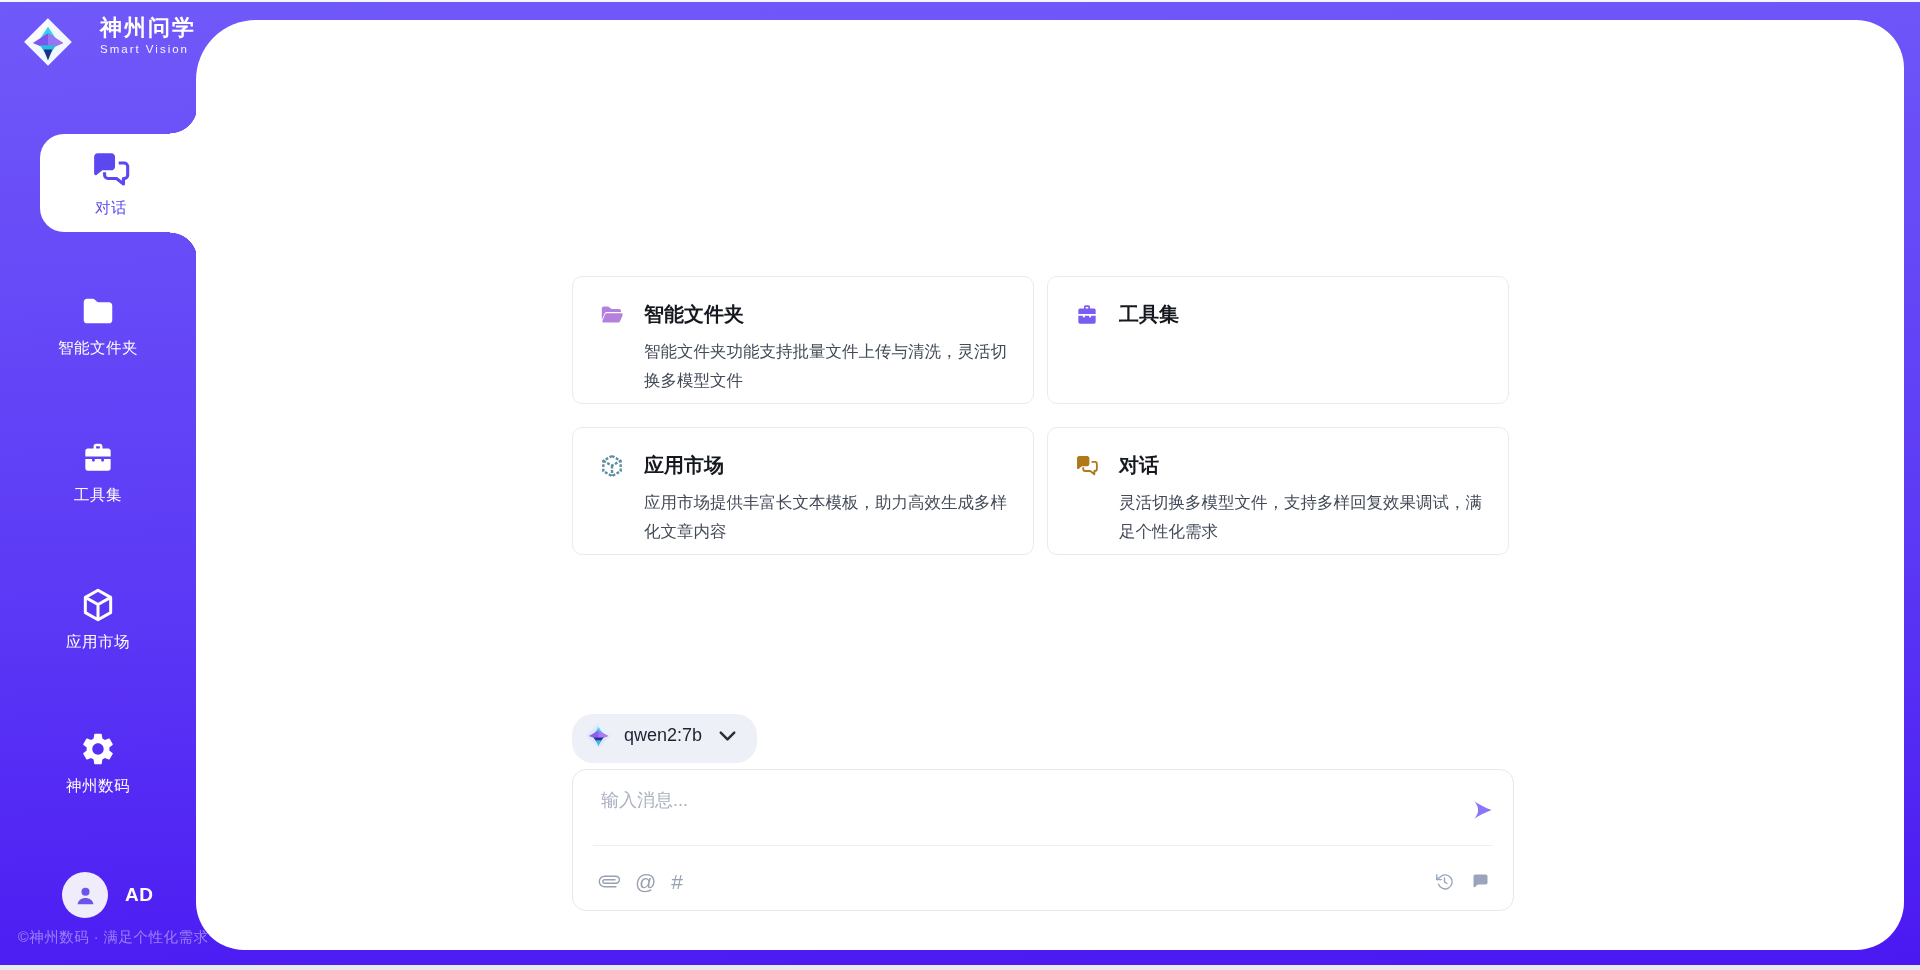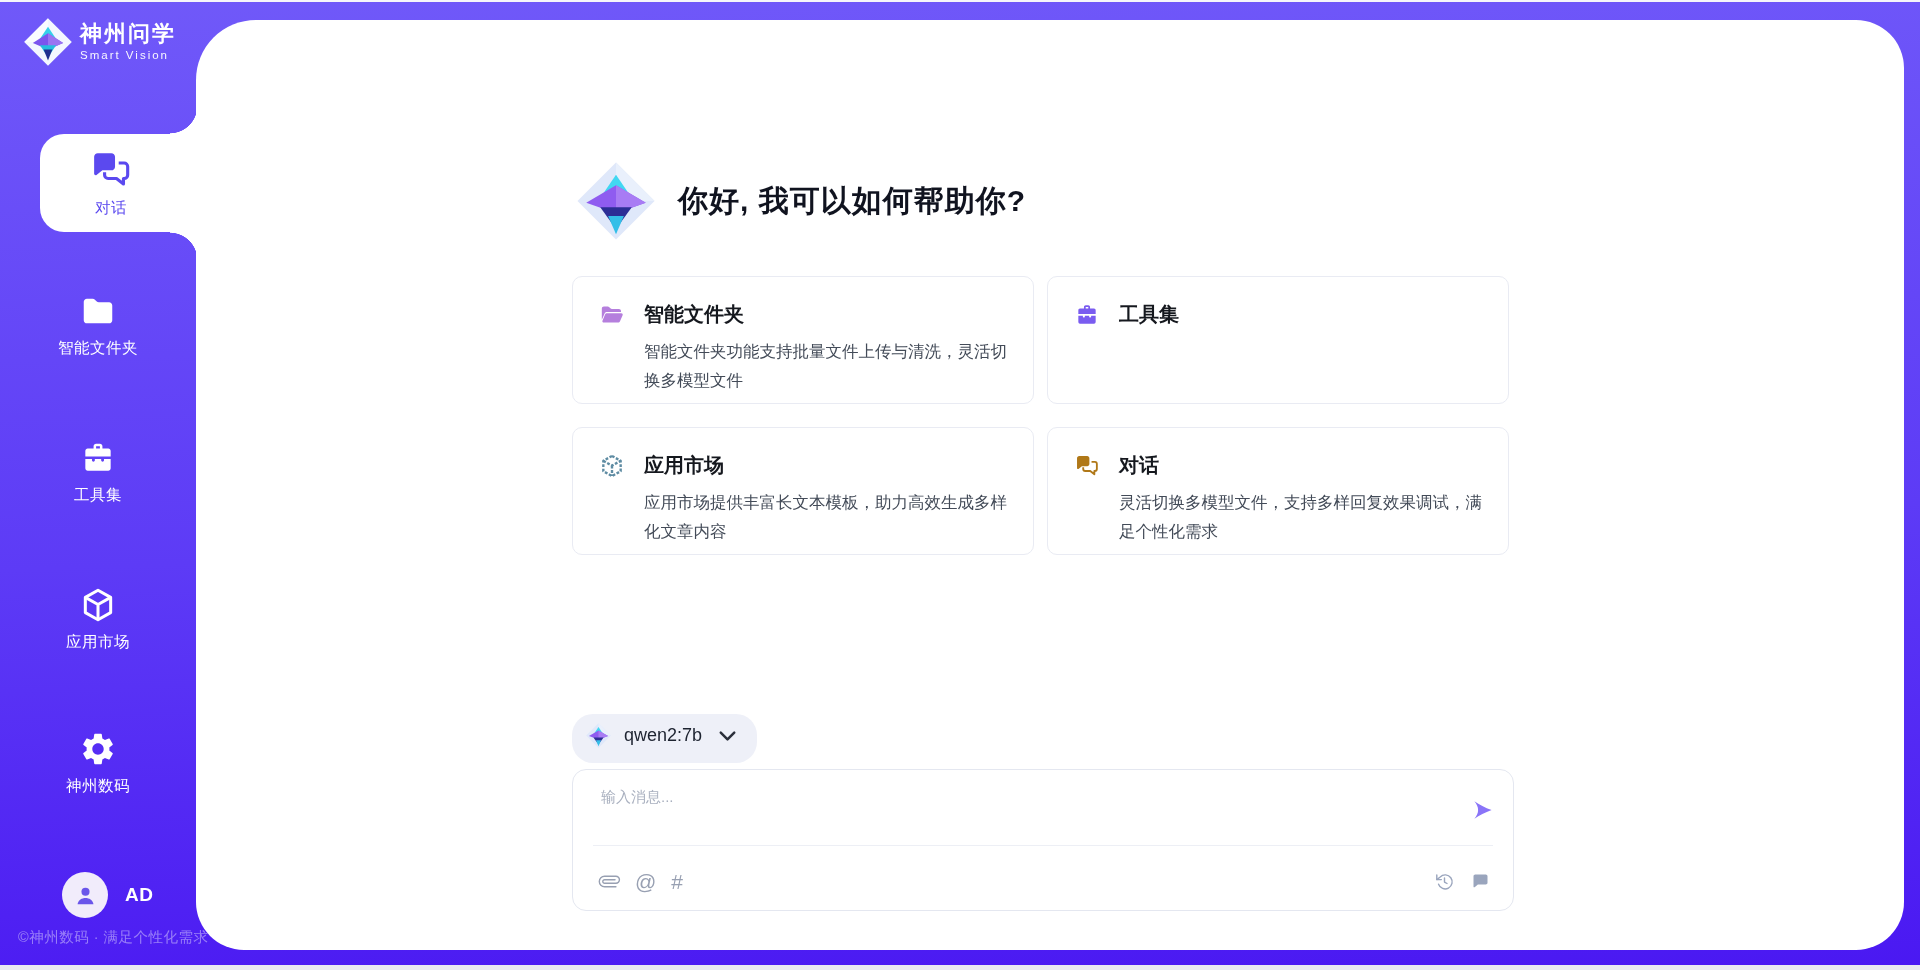--- a/index.html
+++ b/index.html
@@ -7,21 +7,21 @@
   .page{position:relative;width:1920px;height:970px;overflow:hidden;
         background:linear-gradient(178deg,#7059f9 0%,#5d3bf6 55%,#4a18f2 100%);}
   .top-strip{position:absolute;top:0;left:0;right:0;height:2px;background:#f6f6fa;z-index:6;}
   .bottom-strip{position:absolute;bottom:0;left:0;right:0;height:5px;background:#e9e9f1;z-index:6;}
 
   
   .main{position:absolute;left:196px;top:20px;right:16px;bottom:20px;background:#fff;
         border-radius:60px 48px 48px 48px;z-index:1;}
 
   
-  .brand{position:absolute;left:22px;top:16px;display:flex;align-items:center;gap:6px;color:#fff;z-index:3;}
+  .brand{position:absolute;left:22px;top:16px;display:flex;align-items:flex-start;gap:26px;color:#fff;z-index:3;}
   .brand .logo{width:52px;height:52px;display:block;}
   .brand-text{display:flex;flex-direction:column;line-height:1.1;}
   .brand-name{font-size:22px;font-weight:bold;letter-spacing:2px;}
   .brand-sub{font-size:11.5px;letter-spacing:2px;margin-top:3px;opacity:.95;}
 
   .tab{position:absolute;left:40px;top:134px;width:158px;height:98px;background:#fff;
        border-radius:24px 0 0 24px;color:#5b49ef;display:flex;flex-direction:column;
        align-items:center;justify-content:center;gap:6px;z-index:2;cursor:pointer;}
   .tab::before{content:"";position:absolute;right:0;top:-28px;width:28px;height:28px;
        background:radial-gradient(circle 28px at 0 0,transparent 27px,#fff 27.6px);}
@@ -61,21 +61,21 @@
 
   .model-pill{position:absolute;left:376px;top:694px;height:42px;padding:0 16px 7px 13px;
        background:#eef0f8;border-radius:21px;display:inline-flex;align-items:center;gap:12px;cursor:pointer;}
   .model-pill .ico{width:27px;height:27px;}
   .model-name{font-size:18px;color:#1d2330;}
   .chev{width:16px;height:16px;color:#2a2f3a;}
 
   .composer{position:absolute;left:376px;top:749px;width:942px;height:142px;background:#fff;
        border:1.5px solid #e4e7f0;border-radius:14px;box-sizing:border-box;}
   .composer textarea{position:absolute;left:26px;top:16px;width:840px;height:50px;border:none;
-       outline:none;resize:none;background:transparent;font-size:15px;color:#333;
+       outline:none;resize:none;background:transparent;font-size:18px;color:#333;
        font-family:"Liberation Sans","DejaVu Sans",sans-serif;}
   .composer textarea::placeholder{color:#a9b0bf;}
   .send{position:absolute;right:18px;top:28px;width:24px;height:24px;color:#8a74f8;cursor:pointer;}
   .divider{position:absolute;left:20px;right:20px;top:75px;height:1px;background:#edeff5;}
   .tool-row{position:absolute;left:26px;right:22px;top:96px;height:30px;display:flex;
        align-items:center;gap:15px;color:#98a0b2;}
   .tool-row .ico{width:21px;height:21px;cursor:pointer;}
   .glyph{font-size:21px;line-height:21px;cursor:pointer;}
   .spacer{flex:1;}
   .tool-right{color:#9aa5bd;}
@@ -162,34 +162,20 @@
           </svg>
         </span>
     </span>
     <span class="user-name">AD</span>
   </div>
 
   <div class="copyright">©神州数码 · 满足个性化需求</div>
 
   <div class="main">
 
-    <div class="hero">
-      <span class="ico logo">
-          <svg viewBox="0 0 48 48">
-            <polygon points="24,2 46,24 24,46 2,24" fill="#dfe8fa"></polygon>
-            <polygon points="24,2 46,24 24,24" fill="#e9f0fc"></polygon>
-            <polygon points="24,9 33.5,23 14.5,23" fill="#41d7f2"></polygon>
-            <polygon points="24,15 41,25 24,31 7,25" fill="#8f5cf0"></polygon>
-            <polygon points="24,15 41,25 24,31" fill="#a87cf4"></polygon>
-            <polygon points="15,27.5 33,27.5 24,40" fill="#2c2e96"></polygon>
-            <polygon points="19.5,32.5 28.5,32.5 24,43" fill="#34bfe8"></polygon>
-          </svg>
-        </span>
-      <span class="greeting">你好, 我可以如何帮助你?</span>
-    </div>
 
     <div class="cards">
       <div class="card">
         <div class="card-head">
           <span class="ico card-ico" style="color:#b57fdd">
               <svg viewBox="0 0 24 24">
                 <path fill="currentColor" d="M2.6 6.1c0-1 .8-1.9 1.9-1.9h3.6c.5 0 1 .2 1.4.6l1 1c.4.4.9.6 1.4.6h6.5c1 0 1.9.8 1.9 1.9v.9H7.1c-.9 0-1.6.5-1.9 1.3l-2.6 5.8V6.1z"></path>
                 <path fill="currentColor" d="M7.4 10.4h13.2c.9 0 1.6.9 1.2 1.8l-2.4 5.6c-.3.7-1 1.2-1.8 1.2H4.4c-.9 0-1.6-.9-1.2-1.8l2.4-5.6c.3-.7 1-1.2 1.8-1.2z"></path>
               </svg>
             </span>

